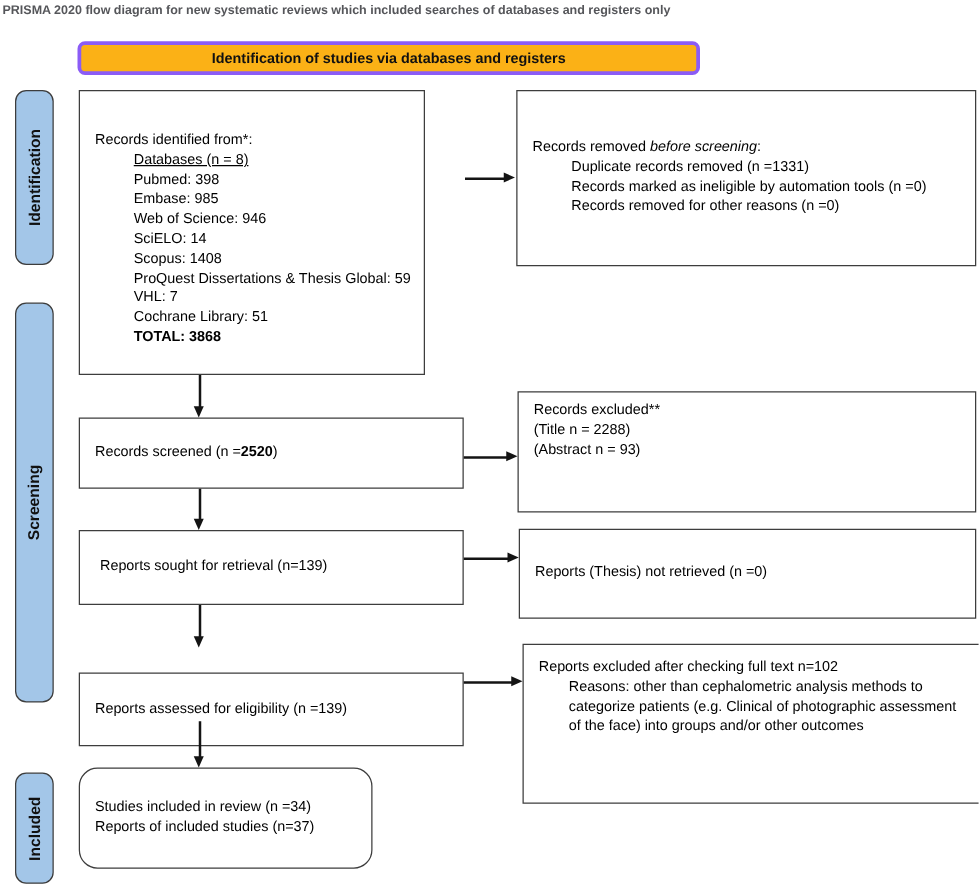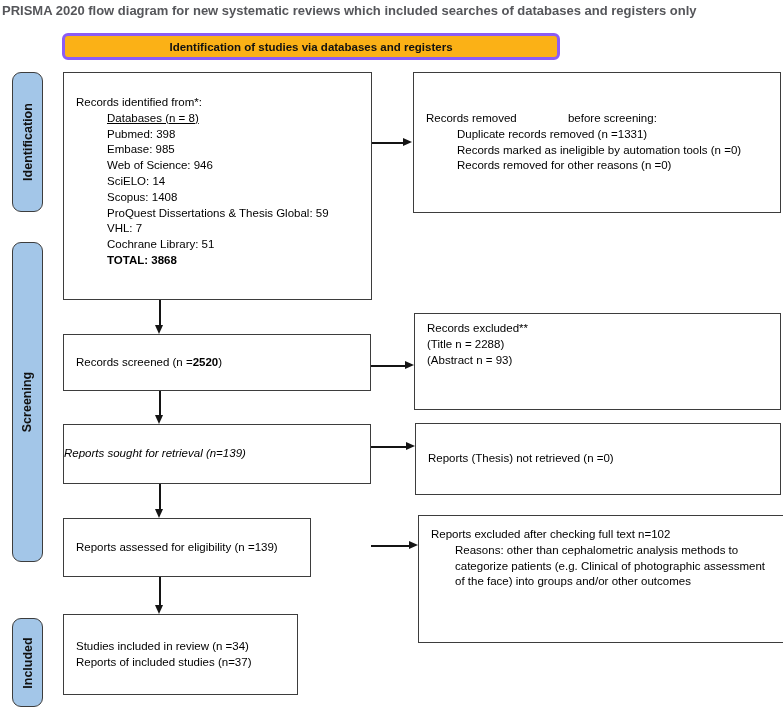--- a/index.html
+++ b/index.html
@@ -6,21 +6,21 @@
   .canvas{
     position:relative;
     width:783px;height:709px;
     background:#ffffff;
     font-family:"Liberation Sans", sans-serif;
     color:#000;
     overflow:hidden;
   }
   .title{
     position:absolute;left:2px;top:3px;width:779px;
-    font-size:13px;font-weight:bold;color:#55565a;
+    font-size:10px;font-weight:bold;color:#55565a;
     letter-spacing:0px;
   }
   .banner{
     position:absolute;left:62px;top:33px;width:498px;height:27px;
     background:#FBB116;border:3px solid #8b5cf6;border-radius:6px;
     display:flex;align-items:center;justify-content:center;
     font-size:11.5px;font-weight:bold;color:#111;
     box-sizing:border-box;
   }
   .stage{
@@ -35,21 +35,21 @@
   }
   .box{
     position:absolute;background:#fff;border:1.5px solid #3d3d3d;
     box-sizing:border-box;font-size:11.5px;line-height:15.8px;
   }
   .flexcenter{display:flex;align-items:center;}
   .flexcol{display:flex;flex-direction:column;justify-content:center;}
   .ind{margin-left:31px;}
   .u{text-decoration:underline;}
   .b{font-weight:bold;}
-  .i{margin-left:48px;}
+  .i{font-style:italic;}
   .hline{position:absolute;height:1.5px;background:#141414;}
   .vline{position:absolute;width:1.5px;background:#141414;}
   .ah-r{position:absolute;width:0;height:0;
     border-top:4.5px solid transparent;border-bottom:4.5px solid transparent;
     border-left:9px solid #141414;}
   .ah-d{position:absolute;width:0;height:0;
     border-left:4.5px solid transparent;border-right:4.5px solid transparent;
     border-top:9px solid #141414;}
   .reasons{margin-left:24px;width:312px;}
 </style>
@@ -67,21 +67,21 @@
   <div class="stage" style="top:72px;height:140px;">
     <span class="vert">Identification</span>
   </div>
   <div class="stage" style="top:242px;height:320px;">
     <span class="vert">Screening</span>
   </div>
   <div class="stage" style="top:618px;height:89px;">
     <span class="vert">Included</span>
   </div>
 
-  <div class="box" style="left:63px;top:72px;width:309px;height:228px;padding:22px 8px 0 12px;">
+  <div class="box" style="left:63px;top:72px;width:277px;height:228px;padding:32px 8px 0 12px;">
     <div>Records identified from*:</div>
     <div class="ind u">Databases (n = 8)</div>
     <div class="ind">Pubmed: 398</div>
     <div class="ind">Embase: 985</div>
     <div class="ind">Web of Science: 946</div>
     <div class="ind">SciELO: 14</div>
     <div class="ind">Scopus: 1408</div>
     <div class="ind">ProQuest Dissertations &amp; Thesis Global: 59</div>
     <div class="ind">VHL: 7</div>
     <div class="ind">Cochrane Library: 51</div>
@@ -98,38 +98,38 @@
   <div class="box flexcenter" style="left:63px;top:334px;width:308px;height:57px;padding-left:12px;">
     <div><span>Records screened (n =</span><span class="b">2520</span><span>)</span></div>
   </div>
 
   <div class="box" style="left:414px;top:313px;width:367px;height:97px;padding:7px 8px 0 12px;">
     <div>Records excluded**</div>
     <div>(Title n = 2288)</div>
     <div>(Abstract n = 93)</div>
   </div>
 
-  <div class="box flexcenter" style="left:63px;top:424px;width:308px;height:60px;padding-left:0;font-style:italic;">
+  <div class="box flexcenter" style="left:63px;top:424px;width:308px;height:60px;padding-left:16px;">
     <div>Reports sought for retrieval (n=139)</div>
   </div>
 
   <div class="box flexcenter" style="left:415px;top:423px;width:366px;height:72px;padding-left:12px;">
     <div>Reports (Thesis) not retrieved (n =0)</div>
   </div>
 
-  <div class="box flexcenter" style="left:63px;top:518px;width:248px;height:59px;padding-left:12px;">
+  <div class="box flexcenter" style="left:63px;top:538px;width:308px;height:59px;padding-left:12px;">
     <div>Reports assessed for eligibility (n =139)</div>
   </div>
 
   <div class="box" style="left:418px;top:515px;width:399px;height:128px;padding:11px 8px 0 12px;">
     <div>Reports excluded after checking full text n=102</div>
     <div class="reasons">Reasons: other than cephalometric analysis methods to categorize patients (e.g. Clinical of photographic assessment of the face) into groups and/or other outcomes</div>
   </div>
 
-  <div class="box flexcol" style="left:63px;top:614px;width:235px;height:81px;padding-left:12px;">
+  <div class="box flexcol" style="left:63px;top:614px;width:235px;height:81px;padding-left:12px;border-radius:15px;">
     <div>Studies included in review (n =34)</div>
     <div>Reports of included studies (n=37)</div>
   </div>
 
   <div class="hline" style="left:372px;top:142px;width:32px;"></div>
   <div class="ah-r" style="left:403px;top:138px;"></div>
 
   <div class="vline" style="left:159px;top:300px;height:26px;"></div>
   <div class="ah-d" style="left:155px;top:325px;"></div>
 

